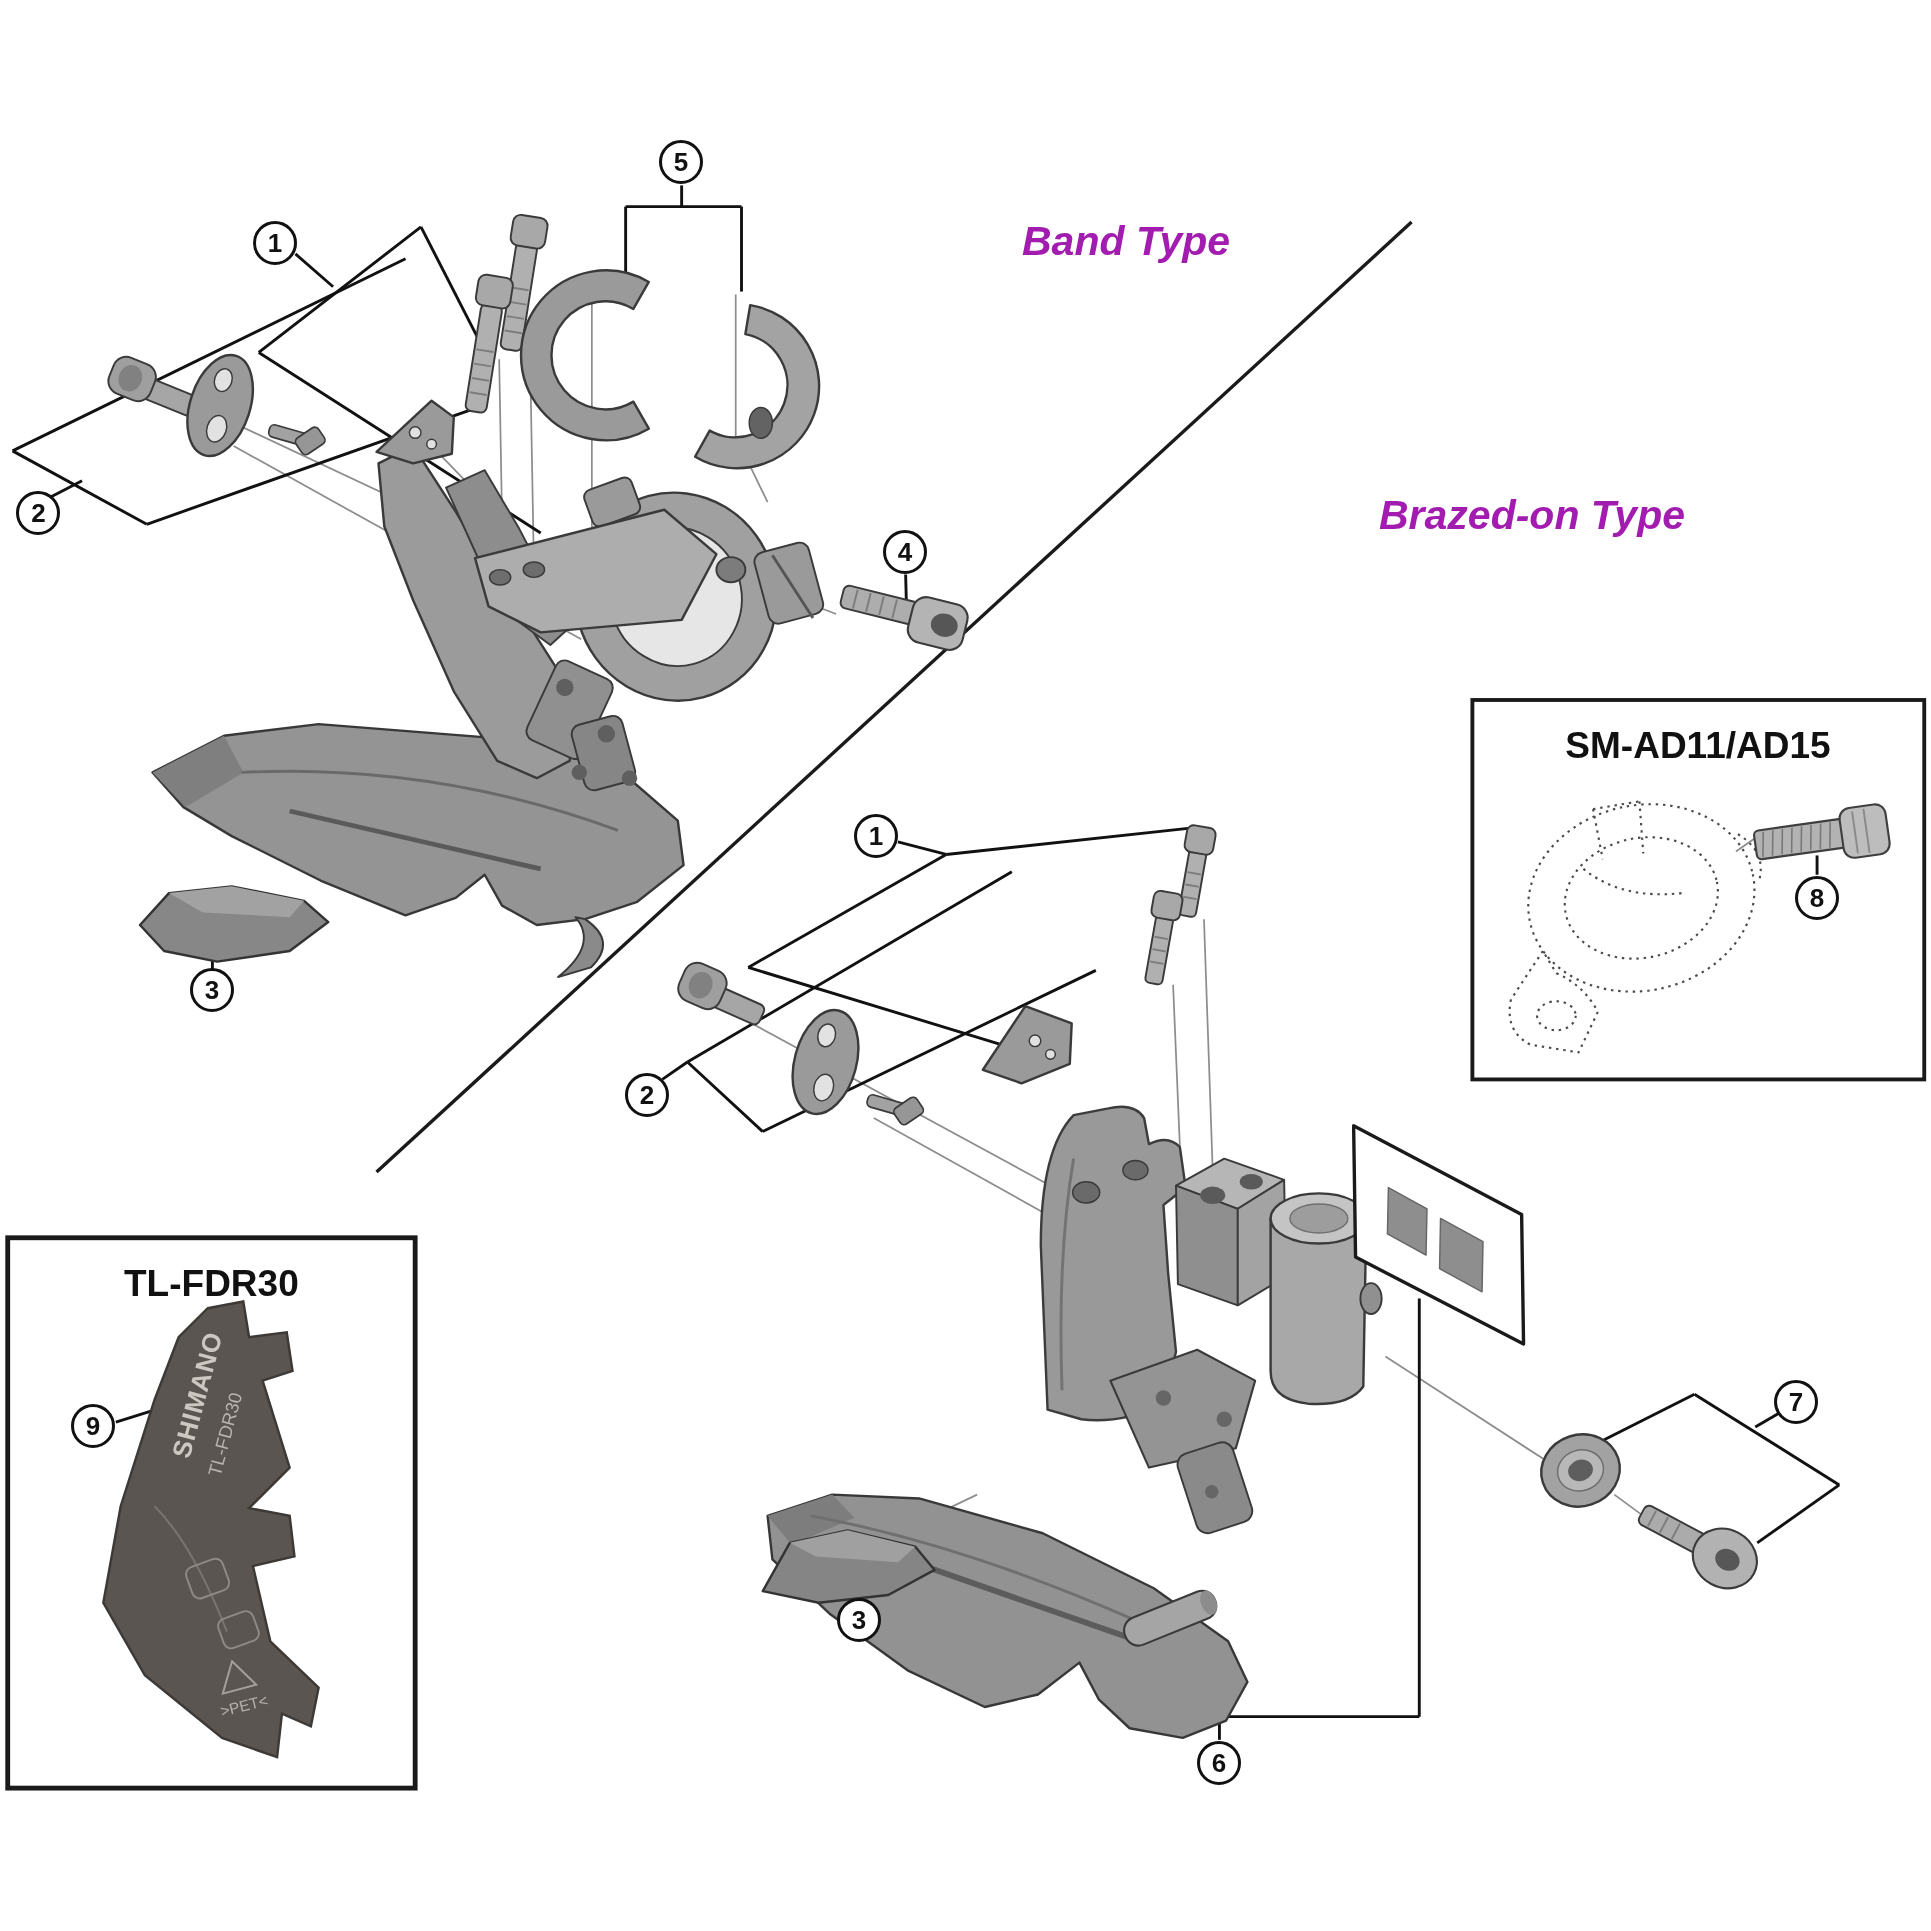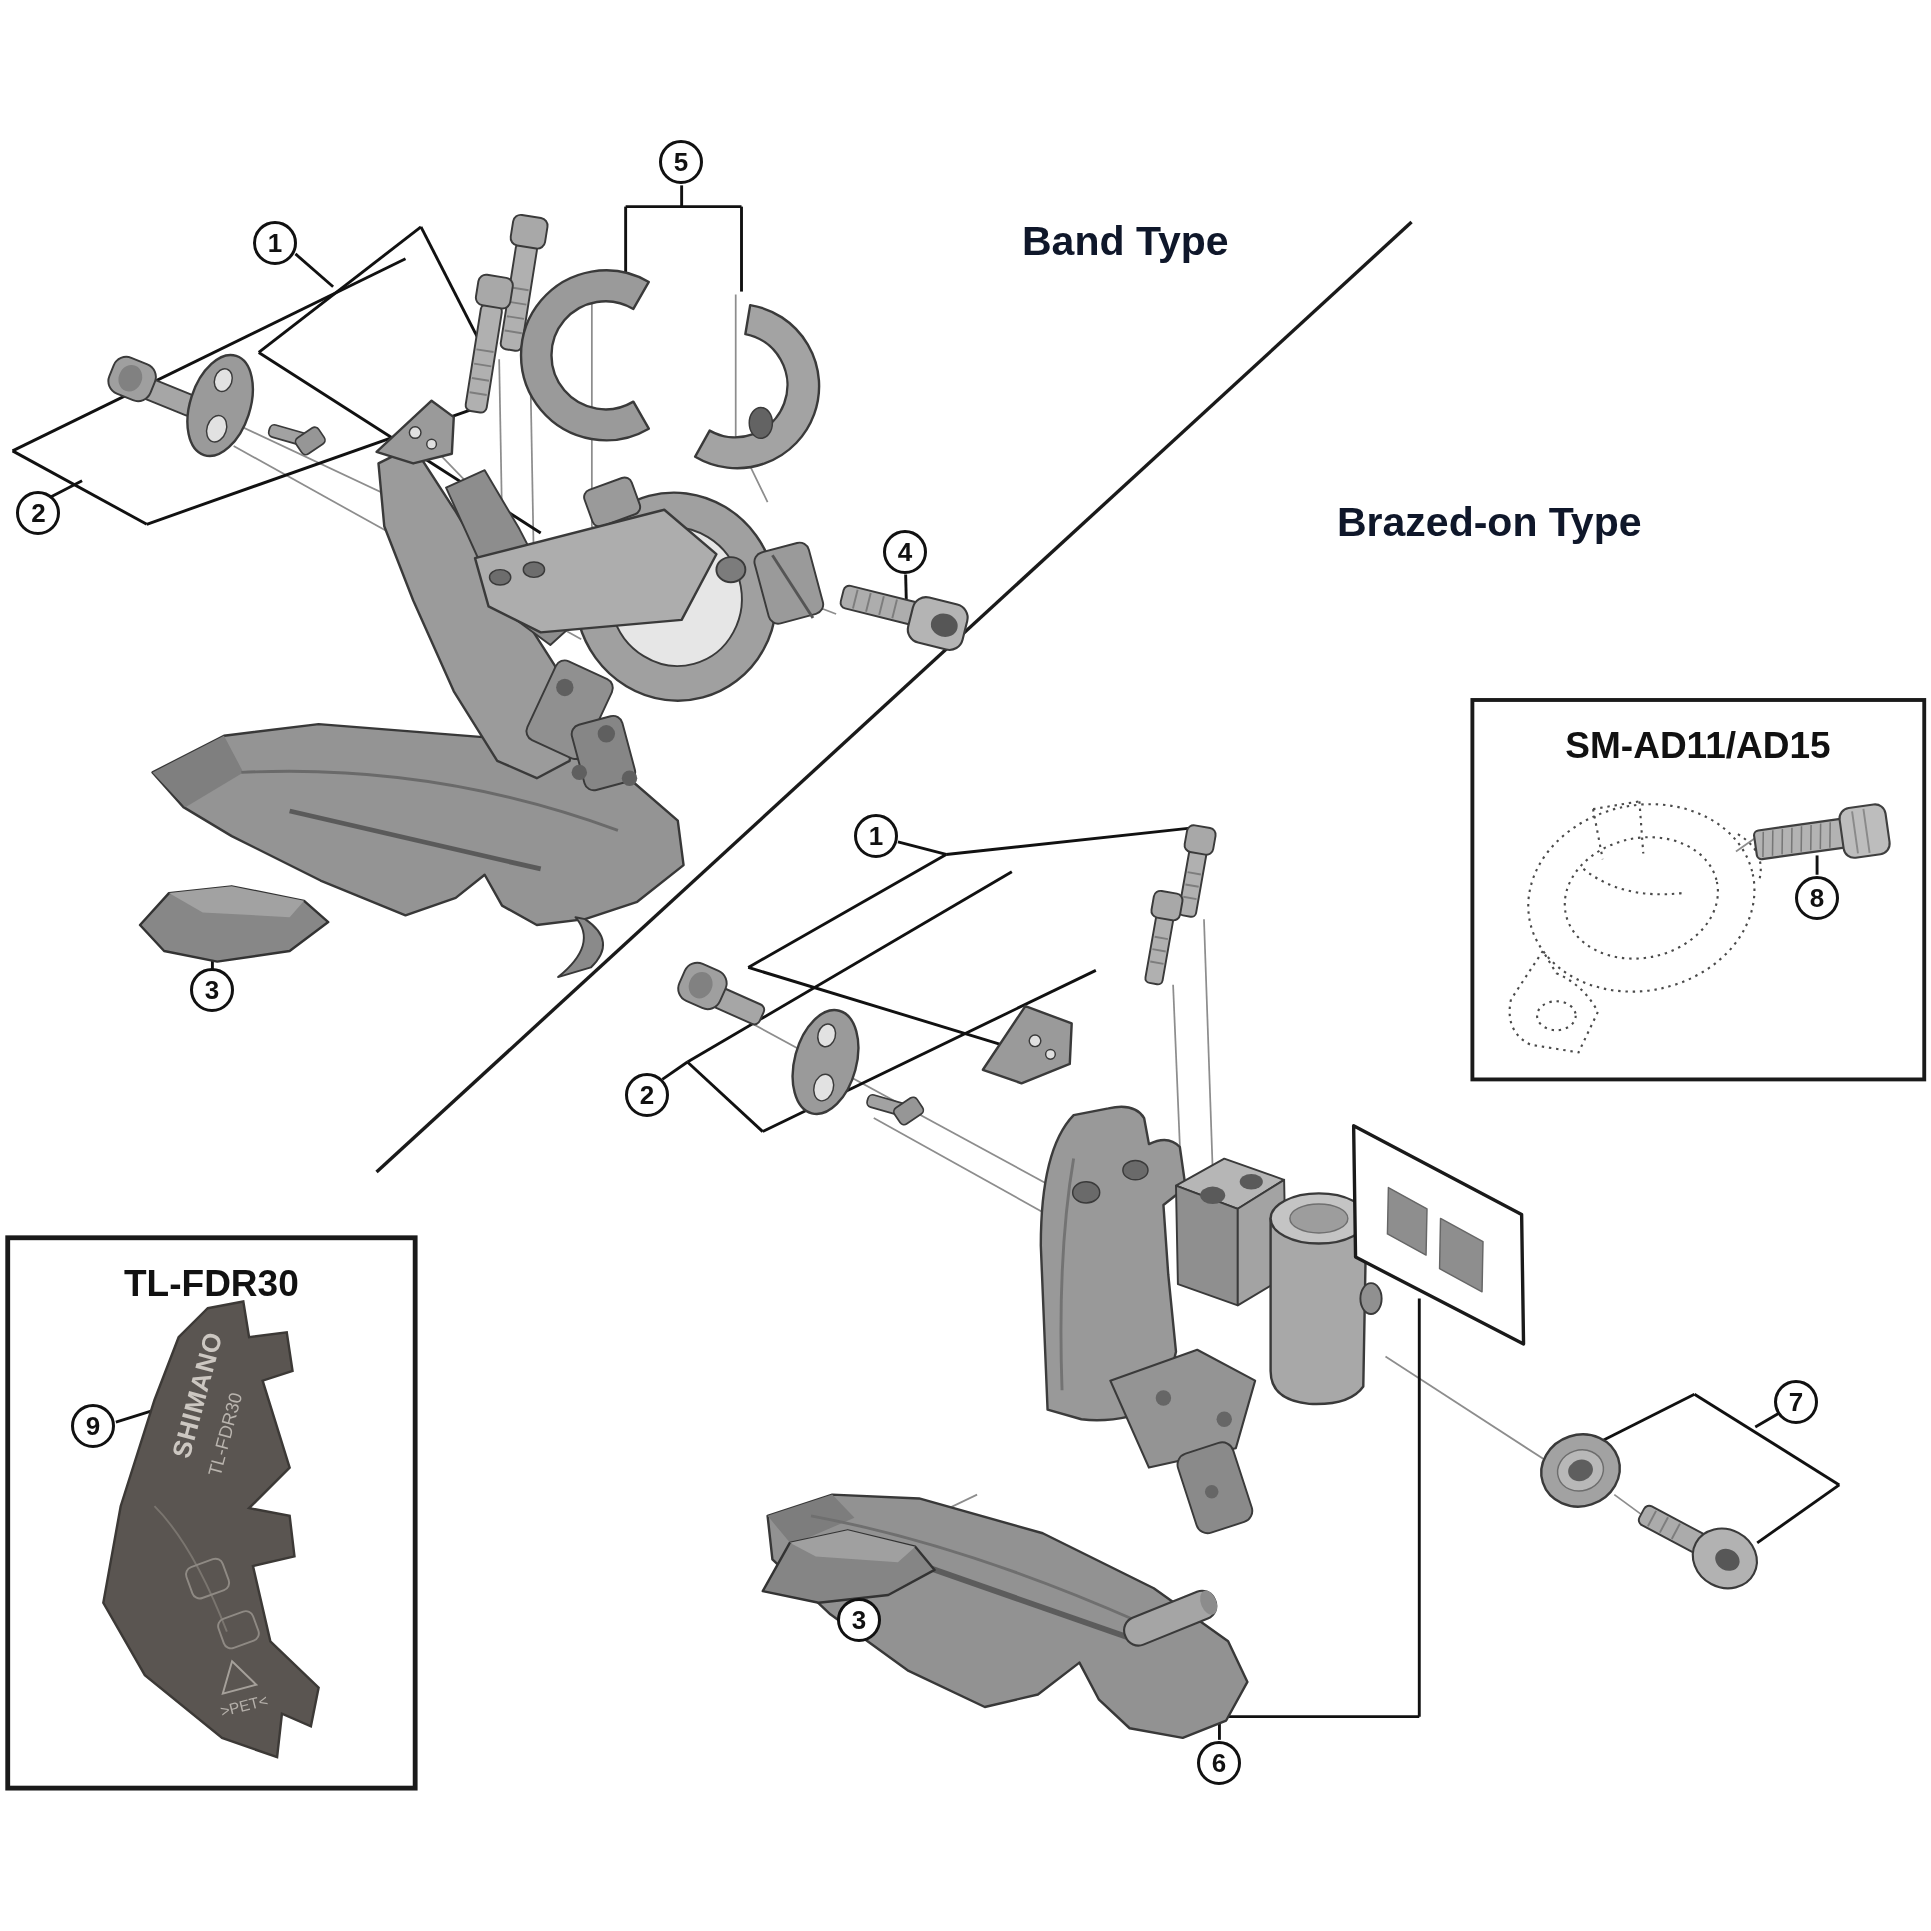--- a/index.html
+++ b/index.html
@@ -1,19 +1,19 @@
 <!DOCTYPE html>
 <html><head>
 <meta charset="utf-8">
 <style>
   html,body{margin:0;padding:0;background:#ffffff;}
   #canvas{position:relative;width:1931px;height:1931px;background:#ffffff;overflow:hidden;
           font-family:"Liberation Sans", sans-serif;}
   #art{position:absolute;left:0;top:0;}
-  .type-label{position:absolute;font-weight:bold;font-size:41px;color:#0f172a;white-space:nowrap;}
+  .type-label{position:absolute;font-weight:bold;font-size:41px;color:#a21caf;white-space:nowrap;font-style:italic;}
   .inset-title{position:absolute;font-weight:bold;font-size:37px;color:#111;text-align:center;white-space:nowrap;}
   .callout{position:absolute;width:44px;height:44px;border:3.9px solid #111;border-radius:50%;
            background:#fff;box-sizing:border-box;display:flex;align-items:center;justify-content:center;
            font-weight:bold;font-size:26px;color:#111;line-height:1;}
 </style>
 </head>
 <body>
 
 <div id="canvas">
 
@@ -346,21 +346,21 @@
             <path d="M245,1720 L263,1750 L227,1750 Z" fill="none" stroke="#a5a09a" stroke-width="2"></path>
           </g>
         <text transform="translate(196,1512) rotate(-75)" font-size="27" font-weight="bold" fill="#ccc7c1" letter-spacing="1" font-family="Liberation Sans, sans-serif">SHIMANO</text>
         <text transform="translate(228,1530) rotate(-75)" font-size="19" fill="#b9b4ae" font-family="Liberation Sans, sans-serif">TL-FDR30</text>
         <text transform="translate(230,1778) rotate(-14)" font-size="16" fill="#b5b0aa" font-family="Liberation Sans, sans-serif">&gt;PET&lt;</text>
       </g>
     </g>
   </svg>
 
   <div class="type-label" style="left:1022px;top:218px;">Band Type</div>
-  <div class="type-label" style="left:1337px;top:492px;margin-top:7px;">Brazed-on Type</div>
+  <div class="type-label" style="left:1379px;top:492px;">Brazed-on Type</div>
   <div class="inset-title" style="left:1504px;top:713px;width:388px;margin-top:12px;">SM-AD11/AD15</div>
   <div class="inset-title" style="left:17.4px;top:1263px;width:388px;">TL-FDR30</div>
 
   <div class="callout" style="left:253px;top:221px;">1</div>
   <div class="callout" style="left:16.4px;top:491px;">2</div>
   <div class="callout" style="left:190px;top:968px;">3</div>
   <div class="callout" style="left:883px;top:530px;">4</div>
   <div class="callout" style="left:659px;top:140px;">5</div>
   <div class="callout" style="left:854px;top:814px;">1</div>
   <div class="callout" style="left:625px;top:1073px;">2</div>

